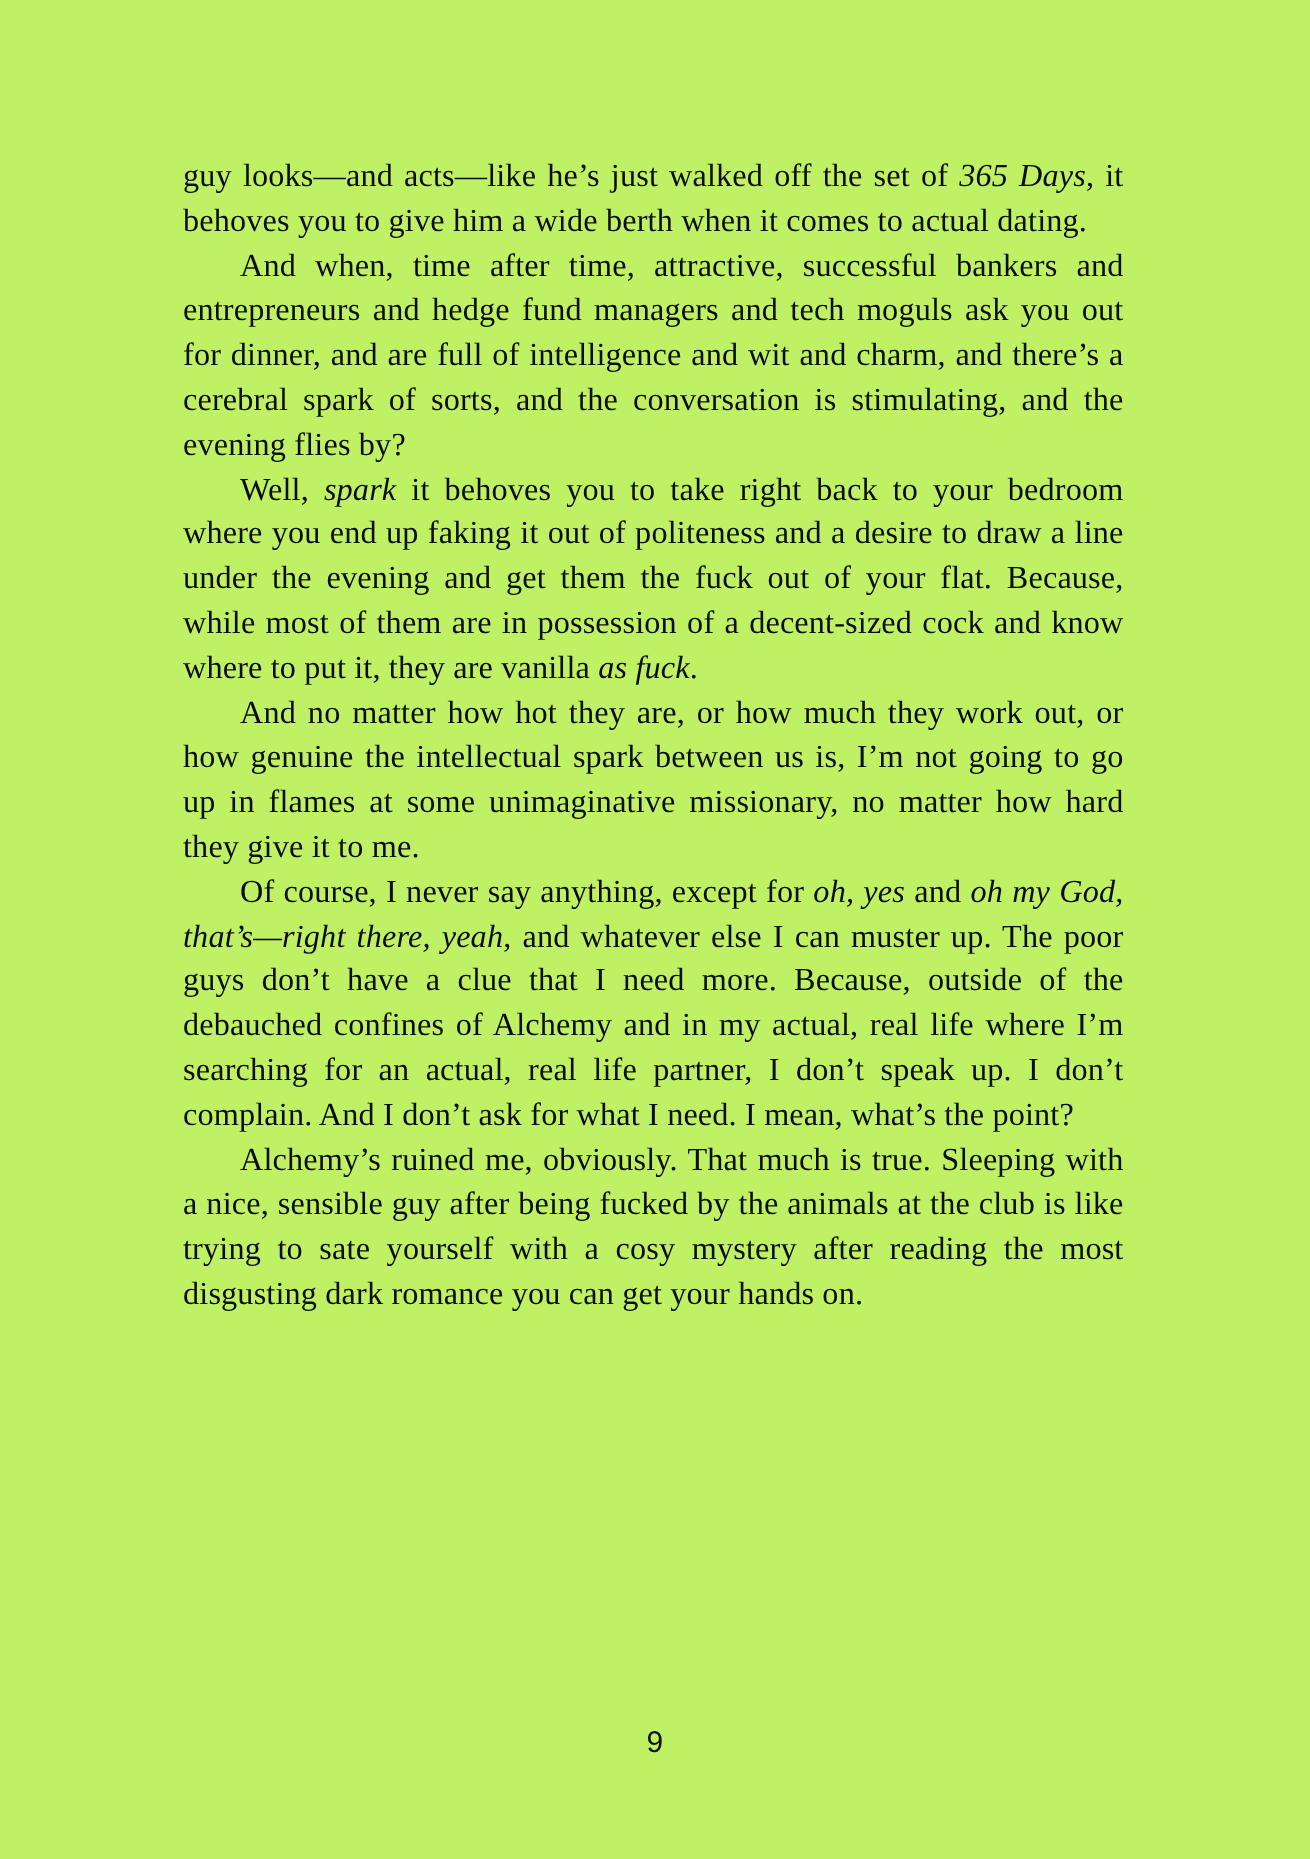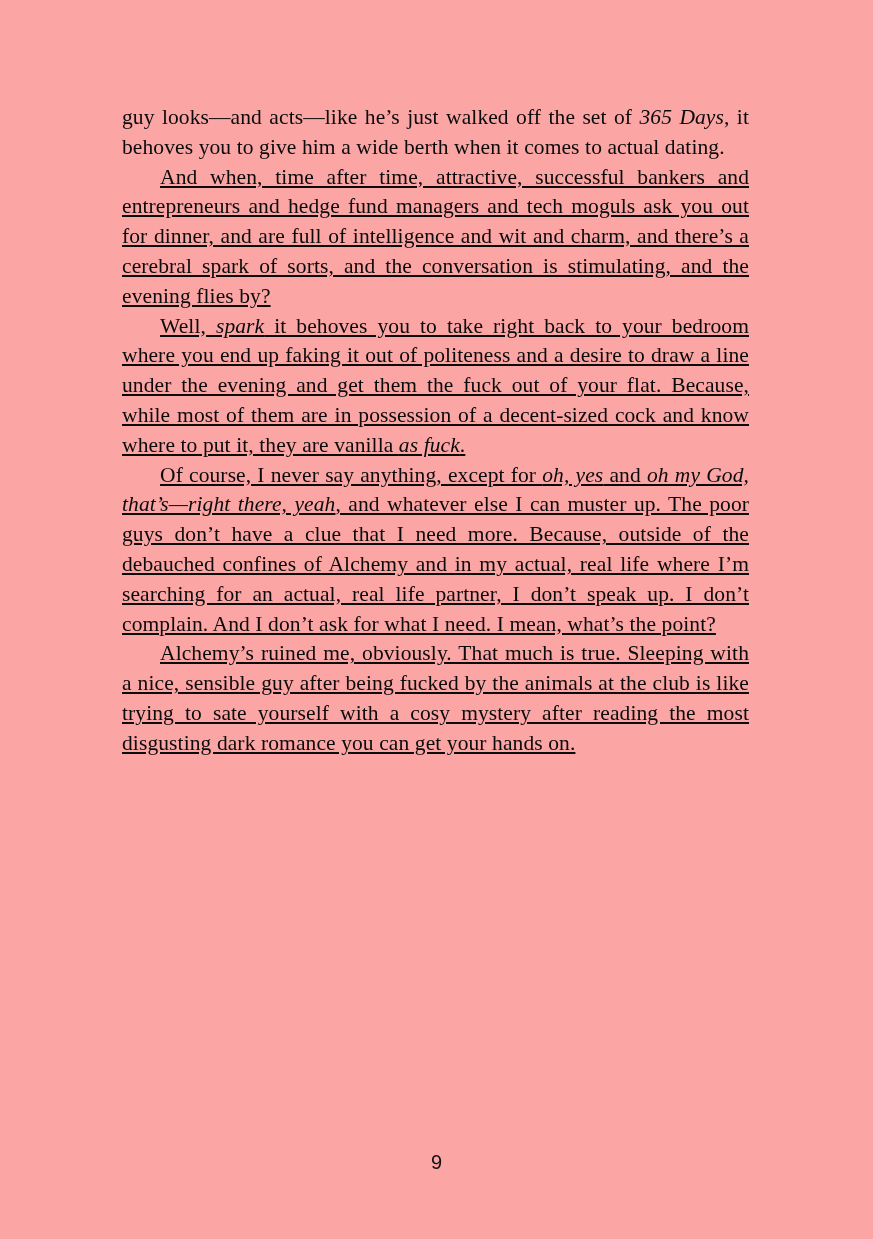--- a/index.html
+++ b/index.html
@@ -4,42 +4,41 @@
 <style>
   html, body {
     margin: 0;
     padding: 0;
     background: #ffffff;
   }
   .page {
     position: relative;
     width: 873px;
     height: 1239px;
-    background: #fca5a5;
+    background: #bef264;
     overflow: hidden;
   }
   .text-block {
     position: absolute;
     left: 122px;
     top: 103px;
     width: 627px;
     font-family: "Liberation Serif", "DejaVu Serif", serif;
     font-size: 21.5px;
     line-height: 29.8px;
     color: #0b0b0b;
     text-align: justify;
     letter-spacing: 0.1px;
   }
   .text-block p {
     margin: 0;
     padding: 0;
   }
   .text-block p.indent {
     text-indent: 38px;
-    text-decoration: underline;
   }
   .text-block em {
     font-style: italic;
   }
   .page-number {
     position: absolute;
     left: 0;
     right: 0;
     top: 1151px;
     text-align: center;
@@ -49,17 +48,18 @@
   }
 </style>
 </head>
 <body>
 
 <div class="page">
   <main class="text-block" id="text-block">
       <p class=""><span>guy looks—and acts—like he’s just walked off the set of </span><em>365 Days</em><span>, it behoves you to give him a wide berth when it comes to actual dating.</span></p>
       <p class="indent"><span>And when, time after time, attractive, successful bankers and entrepreneurs and hedge fund managers and tech moguls ask you out for dinner, and are full of intelligence and wit and charm, and there’s a cerebral spark of sorts, and the conversation is stimulating, and the evening flies by?</span></p>
       <p class="indent"><span>Well, </span><em>spark</em><span> it behoves you to take right back to your bedroom where you end up faking it out of politeness and a desire to draw a line under the evening and get them the fuck out of your flat. Because, while most of them are in possession of a decent-sized cock and know where to put it, they are vanilla </span><em>as fuck</em><span>.</span></p>
+      <p class="indent"><span>And no matter how hot they are, or how much they work out, or how genuine the intellectual spark between us is, I’m not going to go up in flames at some unimaginative missionary, no matter how hard they give it to me.</span></p>
       <p class="indent"><span>Of course, I never say anything, except for </span><em>oh, yes</em><span> and </span><em>oh my God, that’s—right there, yeah</em><span>, and whatever else I can muster up. The poor guys don’t have a clue that I need more. Because, outside of the debauched confines of Alchemy and in my actual, real life where I’m searching for an actual, real life partner, I don’t speak up. I don’t complain. And I don’t ask for what I need. I mean, what’s the point?</span></p>
       <p class="indent"><span>Alchemy’s ruined me, obviously. That much is true. Sleeping with a nice, sensible guy after being fucked by the animals at the club is like trying to sate yourself with a cosy mystery after reading the most disgusting dark romance you can get your hands on.</span></p>
     </main>
   <div class="page-number">9</div>
 </div>
 
 </body></html>

